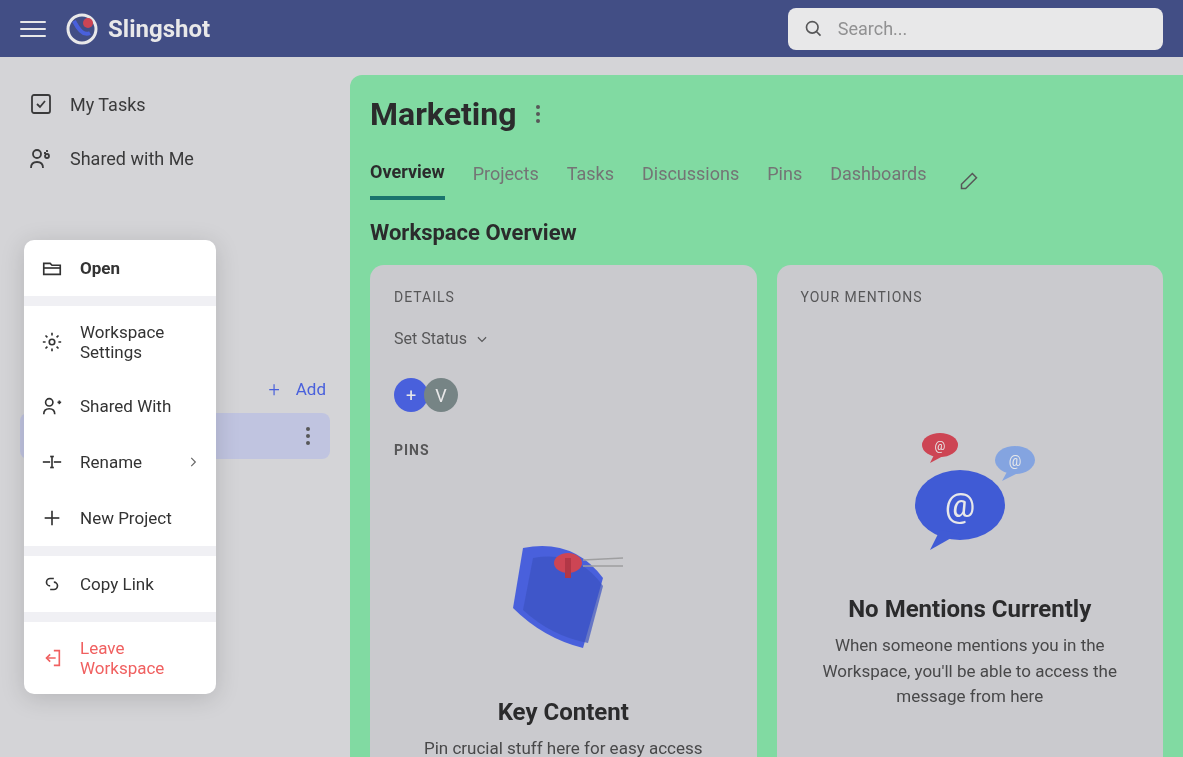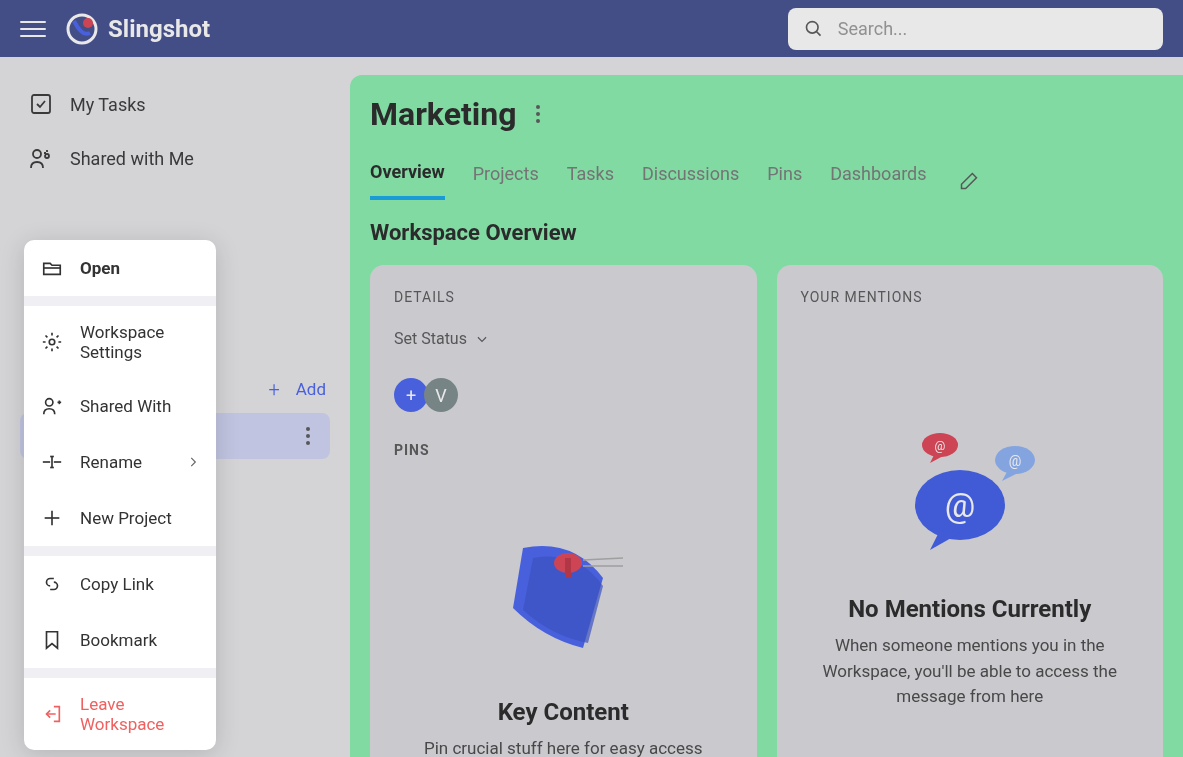--- a/index.html
+++ b/index.html
@@ -41,21 +41,21 @@
 
 
 .main { position: absolute; left: 350px; top: 75px; right: 0; bottom: 0; background: #86efac; border-radius: 12px 0 0 0; padding: 0; }
 .main-header { padding: 20px 20px 0 20px; }
 .page-title-row { display: flex; align-items: center; gap: 20px; }
 .page-title { font-size: 32px; font-weight: 700; color: #222; }
 .title-dots { display: flex; flex-direction: column; gap: 3px; cursor: pointer; }
 .title-dots span { width: 4px; height: 4px; background: #555; border-radius: 50%; }
 .tabs { display: flex; gap: 28px; margin-top: 28px; align-items: center; }
 .tab { font-size: 18px; color: #777; padding-bottom: 14px; cursor: pointer; }
-.tab.active { color: #222; font-weight: 700; border-bottom: 4px solid #0ea5e9; }
+.tab.active { color: #222; font-weight: 700; border-bottom: 4px solid #0f766e; }
 .edit-icon { margin-left: 4px; cursor: pointer; }
 
 .section { padding: 20px; }
 .section-title { font-size: 22px; font-weight: 700; color: #222; margin-bottom: 20px; }
 
 .cards { display: flex; gap: 20px; }
 .card { background: #dcdce0; border-radius: 14px; padding: 24px; flex: 1; min-height: 500px; }
 .card-header { font-size: 14px; font-weight: 400; letter-spacing: 1px; color: #555; margin-bottom: 24px; }
 
 .status-row { display: flex; align-items: center; gap: 8px; color: #555; font-size: 16px; margin-bottom: 30px; cursor: pointer; }
@@ -204,28 +204,20 @@
   </div>
   <div class="menu-sep"></div>
   <div class="menu-item">
     <div class="icon-box">
       <svg width="22" height="22" viewBox="0 0 24 24" fill="none" stroke="#333" stroke-width="1.8">
           <path d="M10 14 A4 4 0 0 1 10 6 L14 6"></path>
           <path d="M14 10 A4 4 0 0 1 14 18 L10 18"></path>
         </svg>
     </div>
     <span class="label">Copy Link</span>
-  </div>
-  <div class="menu-item">
-    <div class="icon-box">
-      <svg width="22" height="22" viewBox="0 0 24 24" fill="none" stroke="#333" stroke-width="1.8">
-          <path d="M6 3 L18 3 L18 21 L12 16 L6 21 Z"></path>
-        </svg>
-    </div>
-    <span class="label">Bookmark</span>
   </div>
   <div class="menu-sep"></div>
   <div class="menu-item danger">
     <div class="icon-box">
       <svg width="22" height="22" viewBox="0 0 24 24" fill="none" stroke="#f06060" stroke-width="1.8">
           <path d="M14 4 L20 4 L20 20 L14 20"></path>
           <polyline points="10,8 6,12 10,16"></polyline>
           <line x1="6" y1="12" x2="16" y2="12"></line>
         </svg>
     </div>

